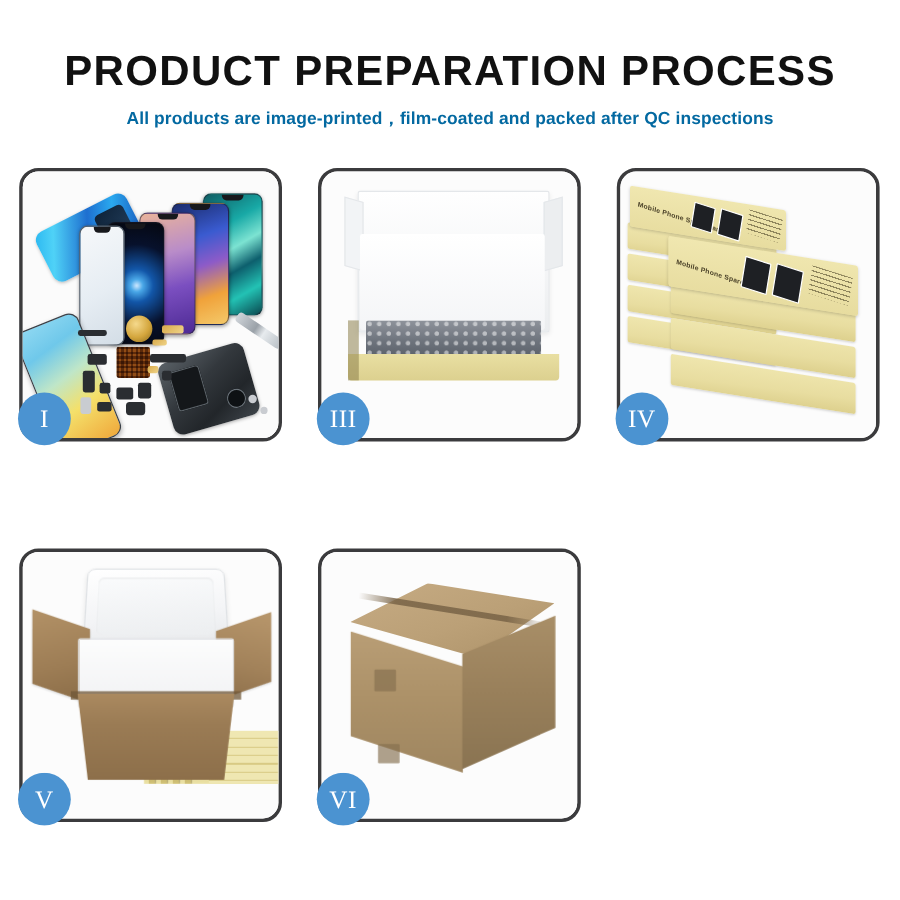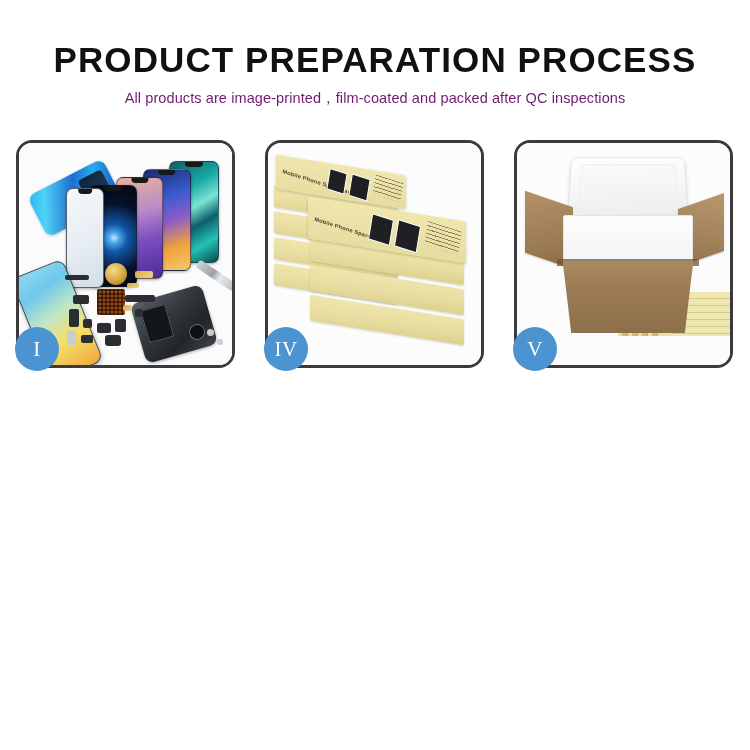--- a/index.html
+++ b/index.html
@@ -27,22 +27,22 @@
     font-size: 35px;
     font-weight: bold;
     letter-spacing: 1.1px;
     color: #111111;
     line-height: 40px;
     white-space: nowrap;
   }
   #subtitle {
     margin-top: 9px;
     font-size: 14.5px;
-    font-weight: normal;
-    color: #701a75;
+    font-weight: bold;
+    color: #0369a1;
     letter-spacing: .1px;
     white-space: nowrap;
   }
 
   
   #grid {
     position: absolute;
     top: 140px;
     left: 16px;
     width: 718px;
@@ -428,20 +428,34 @@
           <div class="part" style="left:116px;top:166px;width:8px;height:8px;"></div>
           <div class="part light" style="left:188px;top:186px;width:7px;height:7px;border-radius:50%;"></div>
           <div class="part light" style="left:198px;top:196px;width:6px;height:6px;border-radius:50%;"></div>
         </div>
       </div>
       <div class="badge">I</div>
 
     </div>
 
 
+    <div class="panel">
+      <div class="panel-inner">
+        <div class="scene">
+          <div class="p3-lid"></div>
+          <div class="p3-foam"></div>
+          <div class="p3-base"></div>
+          <div class="p3-contents"></div>
+          <div class="p3-front"></div>
+          <div class="p3-edge-l"></div>
+        </div>
+      </div>
+      <div class="badge">III</div>
+
+    </div>
 
     <div class="panel">
       <div class="panel-inner">
         <div class="scene">
           <div class="stack">
 
             <div class="kbox" style="left:0px;top:36px;width:124px;height:22px;transform:skewY(9deg);"></div>
             <div class="kbox" style="left:0px;top:62px;width:124px;height:22px;transform:skewY(9deg);"></div>
             <div class="kbox" style="left:0px;top:88px;width:124px;height:22px;transform:skewY(9deg);"></div>
             <div class="kbox" style="left:0px;top:114px;width:124px;height:22px;transform:skewY(9deg);"></div>
@@ -486,15 +500,29 @@
             </div>
           </div>
           <div class="p5-rim"></div>
           <div class="p5-carton"></div>
         </div>
       </div>
       <div class="badge">V</div>
 
     </div>
 
+    <div class="panel">
+      <div class="panel-inner">
+        <div class="scene">
+          <div class="p6-top"></div>
+          <div class="p6-seam"></div>
+          <div class="p6-left"></div>
+          <div class="p6-right"></div>
+          <div class="p6-tape" style="left:44px;top:98px;width:18px;height:18px;"></div>
+          <div class="p6-tape" style="left:47px;top:160px;width:18px;height:16px;"></div>
+        </div>
+      </div>
+      <div class="badge">VI</div>
+
+    </div>
 
   </div>
 </div>
 
 </body></html>

